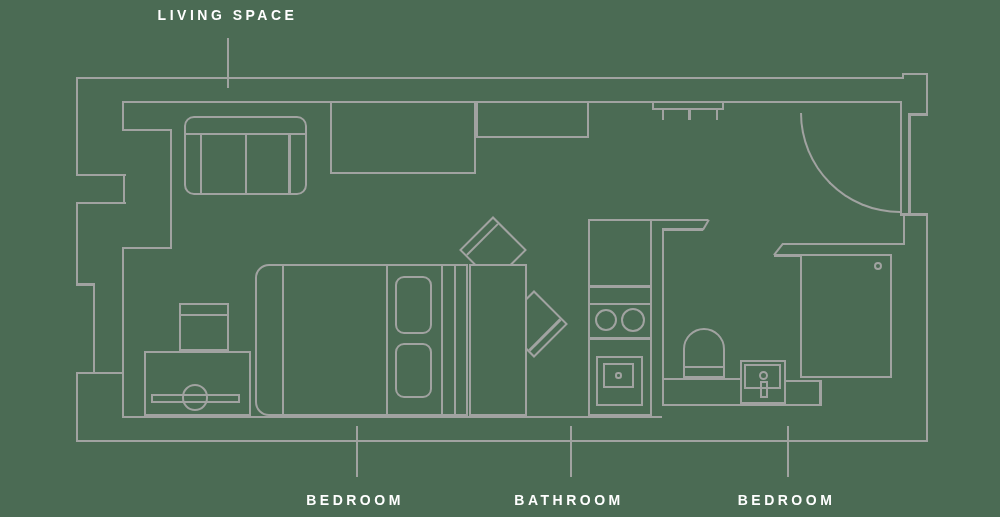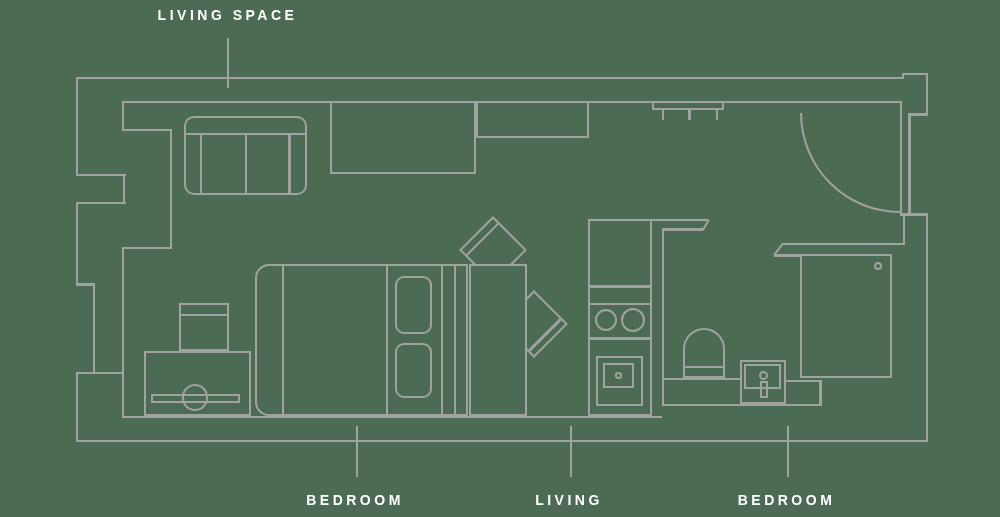--- a/index.html
+++ b/index.html
@@ -138,19 +138,19 @@
     <div class="circ" style="left:72px;top:6.1px;width:8px;height:8px;"></div>
   </div>
   <div class="lh" style="left:774.3px;top:254.3px;width:25.7px;"></div>
 
   <div class="lbl" style="left:227.5px;top:7px;">LIVING SPACE</div>
   <div class="lv" style="left:226.7px;top:38.3px;height:50px;"></div>
 
   <div class="lbl" style="left:355px;top:491.5px;">BEDROOM</div>
   <div class="lv" style="left:356px;top:425.7px;height:51px;"></div>
 
-  <div class="lbl" style="left:569px;top:491.5px;">LIVING</div>
+  <div class="lbl" style="left:569px;top:491.5px;">BATHROOM</div>
   <div class="lv" style="left:570px;top:425.7px;height:51px;"></div>
 
   <div class="lbl" style="left:786.5px;top:491.5px;">BEDROOM</div>
   <div class="lv" style="left:786.7px;top:425.7px;height:51px;"></div>
 
 </div>
 
 </body></html>

